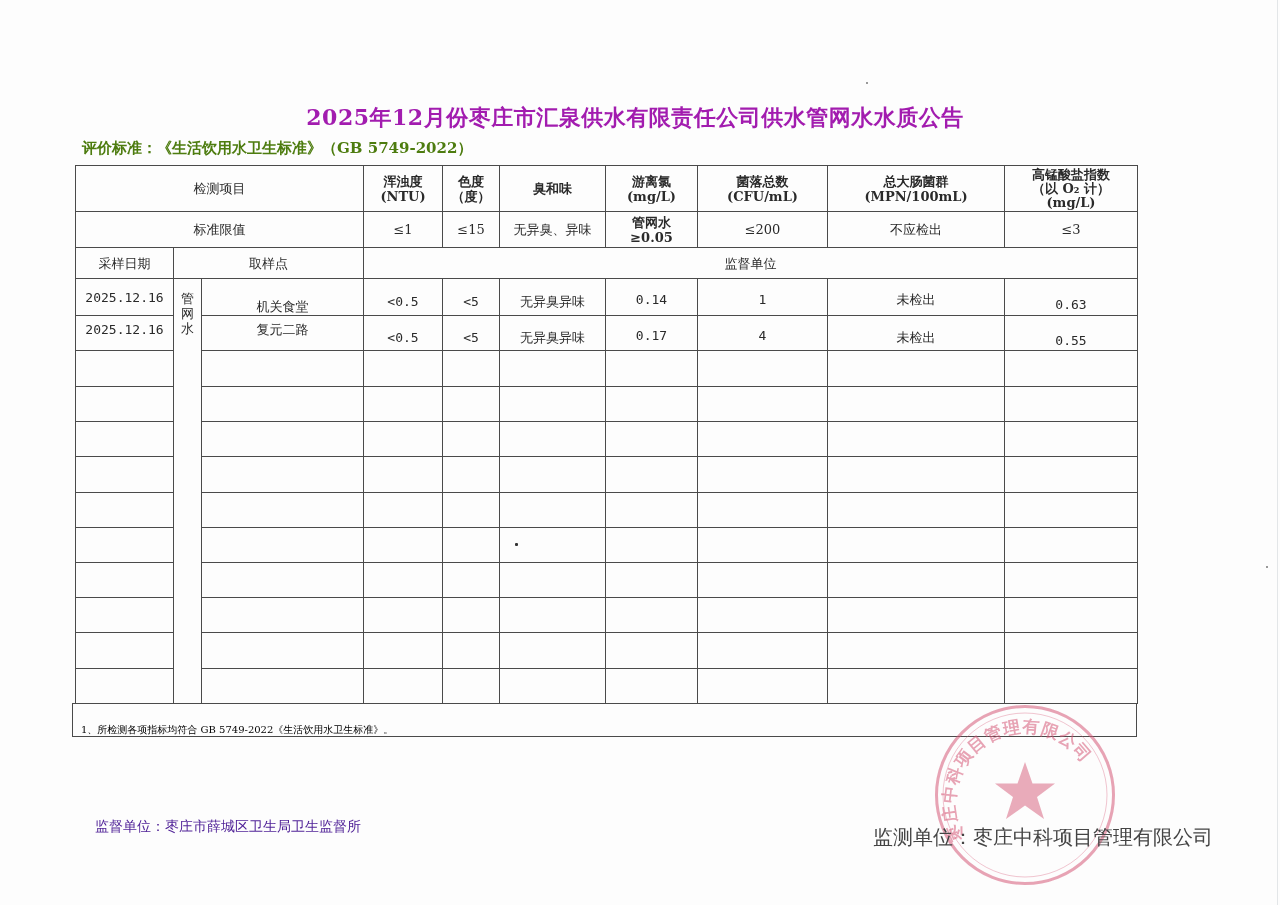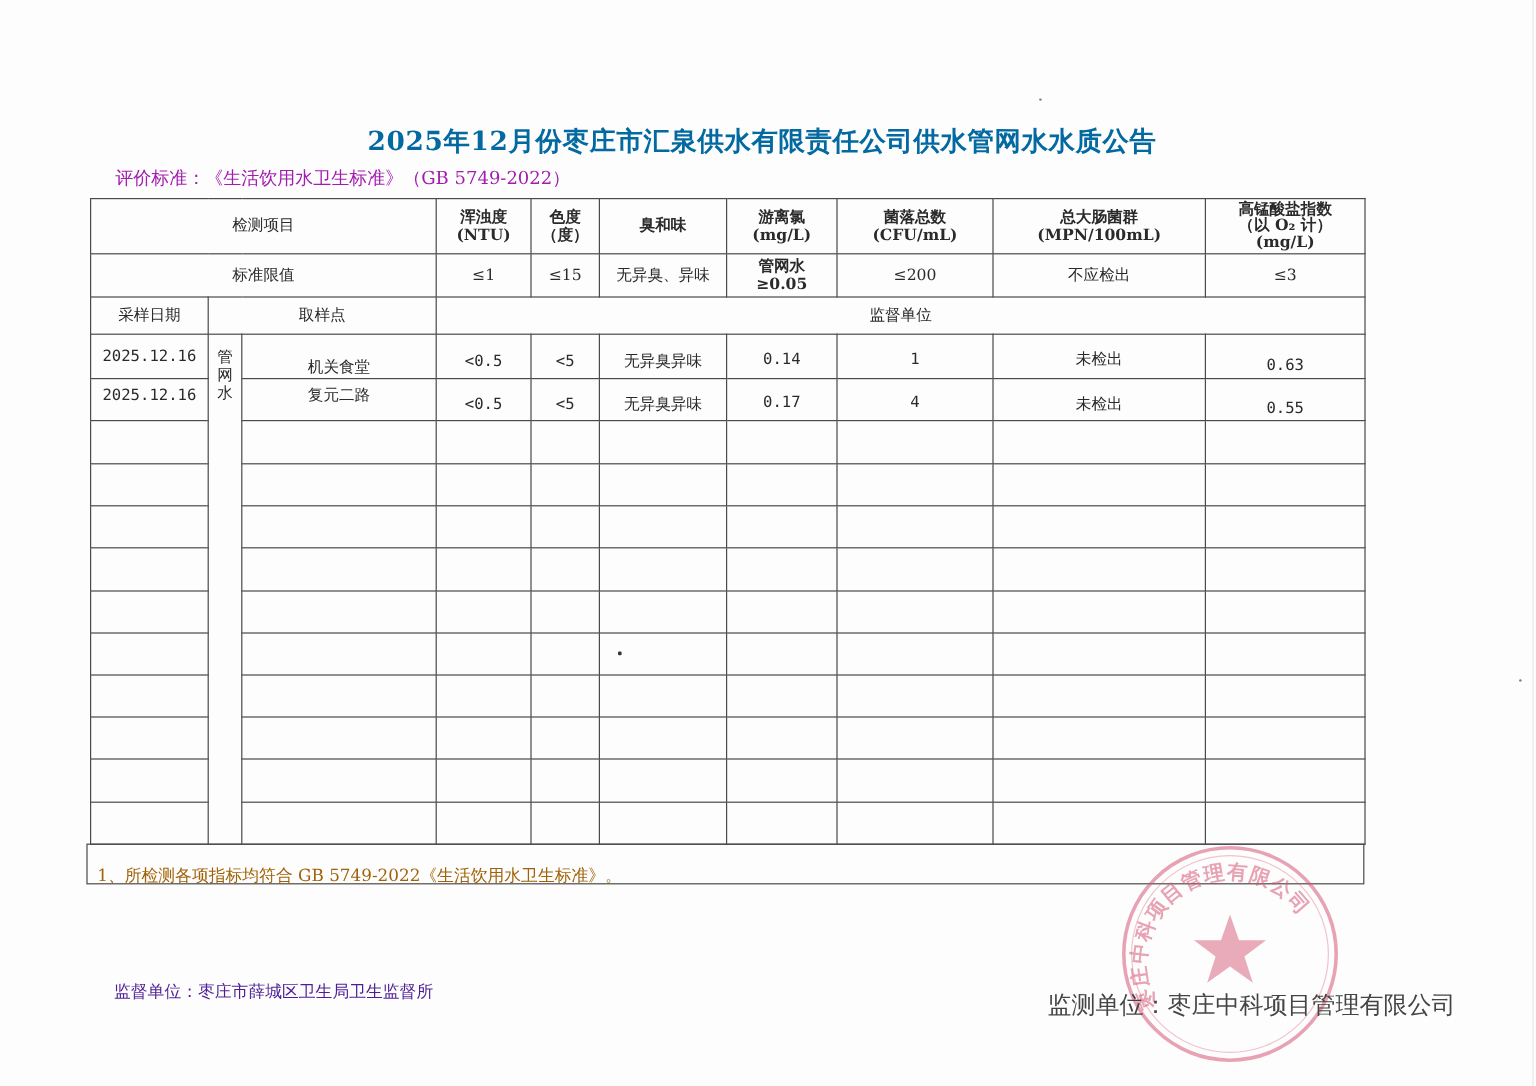--- a/index.html
+++ b/index.html
@@ -4,45 +4,45 @@
 <style>
   html, body { margin: 0; padding: 0; }
   body {
     width: 1280px; height: 905px; background: #fdfdfd; position: relative; overflow: hidden;
     font-family: "DejaVu Serif", "Liberation Serif", serif; color: #2a2a2a;
   }
   .page-edge { position: absolute; right: 2px; top: 0; width: 1px; height: 905px; background: #e3e6e8; }
   .speck { position: absolute; width: 2px; height: 2px; background: #777; border-radius: 1px; }
   .title {
     position: absolute; left: 270px; top: 103px; width: 730px; text-align: center;
-    font-family: "DejaVu Serif", serif; font-weight: bold; font-size: 22px; color: #0369a1; letter-spacing: 0.5px;
+    font-family: "DejaVu Serif", serif; font-weight: bold; font-size: 22px; color: #a21caf; letter-spacing: 0.5px;
     white-space: nowrap;
   }
   .standard {
-    position: absolute; left: 96px; top: 139px; font-size: 15px; font-weight: normal; color: #a21caf; white-space: nowrap;
+    position: absolute; left: 82px; top: 139px; font-size: 15px; font-weight: bold; color: #4d7c0f; white-space: nowrap;
   }
   table.grid {
     position: absolute; left: 75px; top: 165px; border-collapse: collapse; table-layout: fixed;
   }
   table.grid td {
     border: 1px solid #4a4a4a; text-align: center; vertical-align: middle; padding: 0;
     font-size: 13px; line-height: 15px; color: #2a2a2a; overflow: hidden;
   }
   .hdr { font-weight: normal; font-size: 13px; }
   .hdr-sm { font-weight: bold; font-size: 12.5px; line-height: 15px; }
   .val { font-family: "DejaVu Sans Mono", "Liberation Mono", monospace; font-size: 12.5px; color: #3a3a3a; }
   .valcn { font-size: 13.5px; color: #3a3a3a; }
   .vert { font-size: 14px; line-height: 22px; color: #3a3a3a; }
   .vert span { display: block; }
   .remarks {
     position: absolute; left: 72px; top: 703px; width: 1065px; height: 34px;
     border: 1px solid #4a4a4a; display: flex; box-sizing: border-box;
   }
   .remarks .lbl { width: 287px; border-right: 1px solid #4a4a4a; display: flex; align-items: center; justify-content: center; font-weight: bold; font-size: 14px; }
-  .remarks .txt { flex: 1; display: flex; align-items: center; padding-left: 8px; font-size: 14px; color: #a16207; white-space: nowrap; margin-top: 20px; }
+  .remarks .txt { flex: 1; display: flex; align-items: center; padding-left: 8px; font-size: 10px; color: #000000; white-space: nowrap; margin-top: 20px; }
   .supervisor { position: absolute; left: 95px; top: 818px; font-size: 14px; color: #4c1d95; white-space: nowrap; }
   .monitor { position: absolute; left: 873px; top: 824px; font-size: 20px; color: #444; white-space: nowrap; }
   .stamp {
     position: absolute; left: 935px; top: 705px; width: 180px; height: 180px; border-radius: 50%;
     border: 3px solid rgba(214, 90, 120, 0.55); box-sizing: border-box;
   }
   .stamp .star { position: absolute; left: 55px; top: 52px; width: 64px; height: 64px; }
   .stamp .arc-text { position: absolute; left: 0; top: 0; width: 174px; height: 174px; }
 </style>
 </head>

